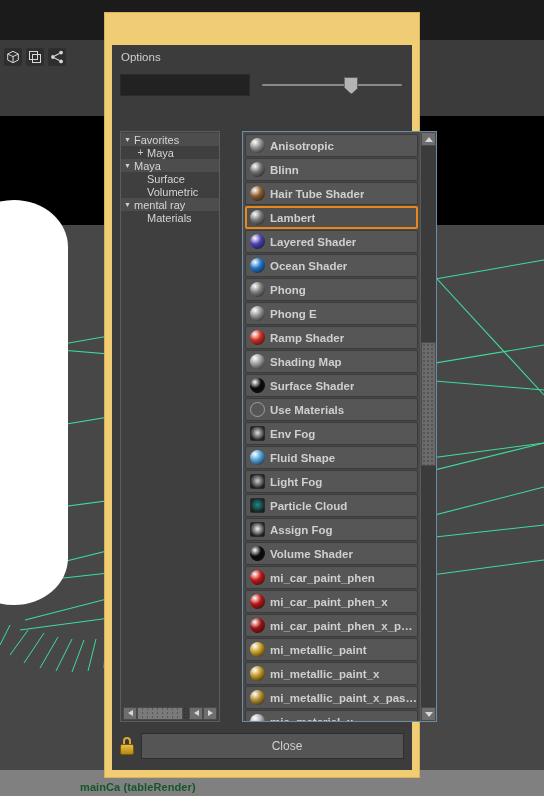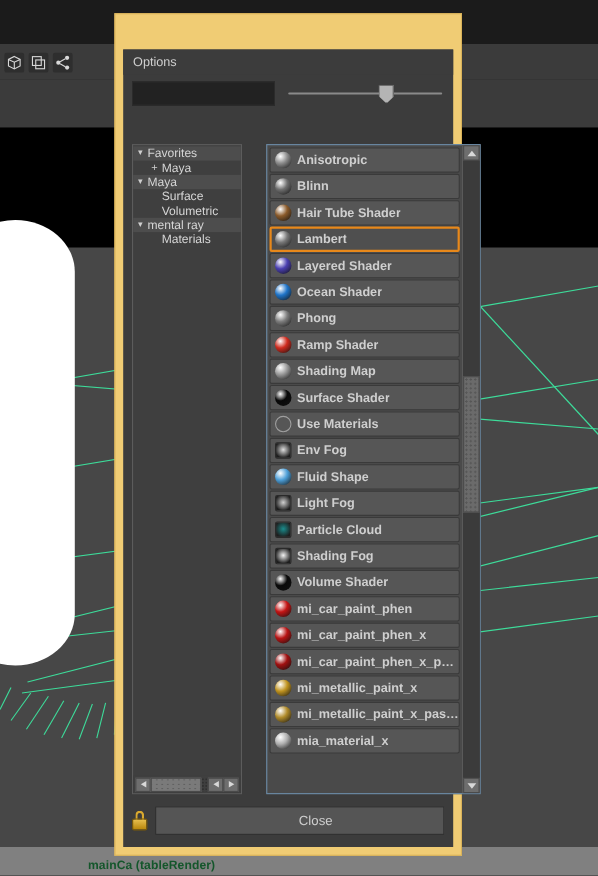--- a/index.html
+++ b/index.html
@@ -361,20 +361,24 @@
             </div>
             <div class="mitem">
               <span class="sw" style="background: radial-gradient(circle at 33% 28%, rgb(255, 255, 255) 0%, rgb(31, 116, 200) 42%, rgb(16, 16, 16) 100%);"></span>
               <span class="mlabel">Ocean Shader</span>
             </div>
             <div class="mitem">
               <span class="sw" style="background: radial-gradient(circle at 33% 28%, rgb(255, 255, 255) 0%, rgb(125, 125, 125) 42%, rgb(16, 16, 16) 100%);"></span>
               <span class="mlabel">Phong</span>
             </div>
             <div class="mitem">
+              <span class="sw" style="background: radial-gradient(circle at 33% 28%, rgb(255, 255, 255) 0%, rgb(143, 143, 143) 42%, rgb(16, 16, 16) 100%);"></span>
+              <span class="mlabel">Phong E</span>
+            </div>
+            <div class="mitem">
               <span class="sw" style="background: radial-gradient(circle at 33% 28%, rgb(255, 255, 255) 0%, rgb(207, 43, 30) 42%, rgb(16, 16, 16) 100%);"></span>
               <span class="mlabel">Ramp Shader</span>
             </div>
             <div class="mitem">
               <span class="sw" style="background: radial-gradient(circle at 33% 28%, rgb(255, 255, 255) 0%, rgb(154, 154, 154) 42%, rgb(16, 16, 16) 100%);"></span>
               <span class="mlabel">Shading Map</span>
             </div>
             <div class="mitem">
               <span class="sw" style="background: radial-gradient(circle at 33% 28%, rgb(255, 255, 255) 0%, rgb(8, 8, 8) 42%, rgb(16, 16, 16) 100%);"></span>
               <span class="mlabel">Surface Shader</span>
@@ -394,37 +398,41 @@
             <div class="mitem">
               <span class="sw sq" style="background: radial-gradient(circle at 50% 45%, rgb(207, 207, 207), rgb(29, 29, 29) 78%); border: 1px solid rgb(42, 42, 42);"></span>
               <span class="mlabel">Light Fog</span>
             </div>
             <div class="mitem">
               <span class="sw sq" style="background: radial-gradient(circle at 50% 45%, rgb(26, 140, 140), rgb(29, 29, 29) 78%); border: 1px solid rgb(42, 42, 42);"></span>
               <span class="mlabel">Particle Cloud</span>
             </div>
             <div class="mitem">
               <span class="sw sq" style="background: radial-gradient(circle at 50% 45%, rgb(242, 242, 242), rgb(29, 29, 29) 78%); border: 1px solid rgb(42, 42, 42);"></span>
-              <span class="mlabel">Shading Fog</span>
+              <span class="mlabel">Assign Fog</span>
             </div>
             <div class="mitem">
               <span class="sw" style="background: radial-gradient(circle at 33% 28%, rgb(255, 255, 255) 0%, rgb(10, 10, 10) 42%, rgb(16, 16, 16) 100%);"></span>
               <span class="mlabel">Volume Shader</span>
             </div>
             <div class="mitem">
               <span class="sw" style="background: radial-gradient(circle at 33% 28%, rgb(255, 255, 255) 0%, rgb(196, 20, 20) 42%, rgb(16, 16, 16) 100%);"></span>
               <span class="mlabel">mi_car_paint_phen</span>
             </div>
             <div class="mitem">
               <span class="sw" style="background: radial-gradient(circle at 33% 28%, rgb(255, 255, 255) 0%, rgb(184, 20, 20) 42%, rgb(16, 16, 16) 100%);"></span>
               <span class="mlabel">mi_car_paint_phen_x</span>
             </div>
             <div class="mitem">
               <span class="sw" style="background: radial-gradient(circle at 33% 28%, rgb(255, 255, 255) 0%, rgb(160, 16, 16) 42%, rgb(16, 16, 16) 100%);"></span>
               <span class="mlabel">mi_car_paint_phen_x_p…</span>
+            </div>
+            <div class="mitem">
+              <span class="sw" style="background: radial-gradient(circle at 33% 28%, rgb(255, 255, 255) 0%, rgb(199, 155, 32) 42%, rgb(16, 16, 16) 100%);"></span>
+              <span class="mlabel">mi_metallic_paint</span>
             </div>
             <div class="mitem">
               <span class="sw" style="background: radial-gradient(circle at 33% 28%, rgb(255, 255, 255) 0%, rgb(193, 148, 32) 42%, rgb(16, 16, 16) 100%);"></span>
               <span class="mlabel">mi_metallic_paint_x</span>
             </div>
             <div class="mitem">
               <span class="sw" style="background: radial-gradient(circle at 33% 28%, rgb(255, 255, 255) 0%, rgb(176, 139, 42) 42%, rgb(16, 16, 16) 100%);"></span>
               <span class="mlabel">mi_metallic_paint_x_pas…</span>
             </div>
             <div class="mitem">

